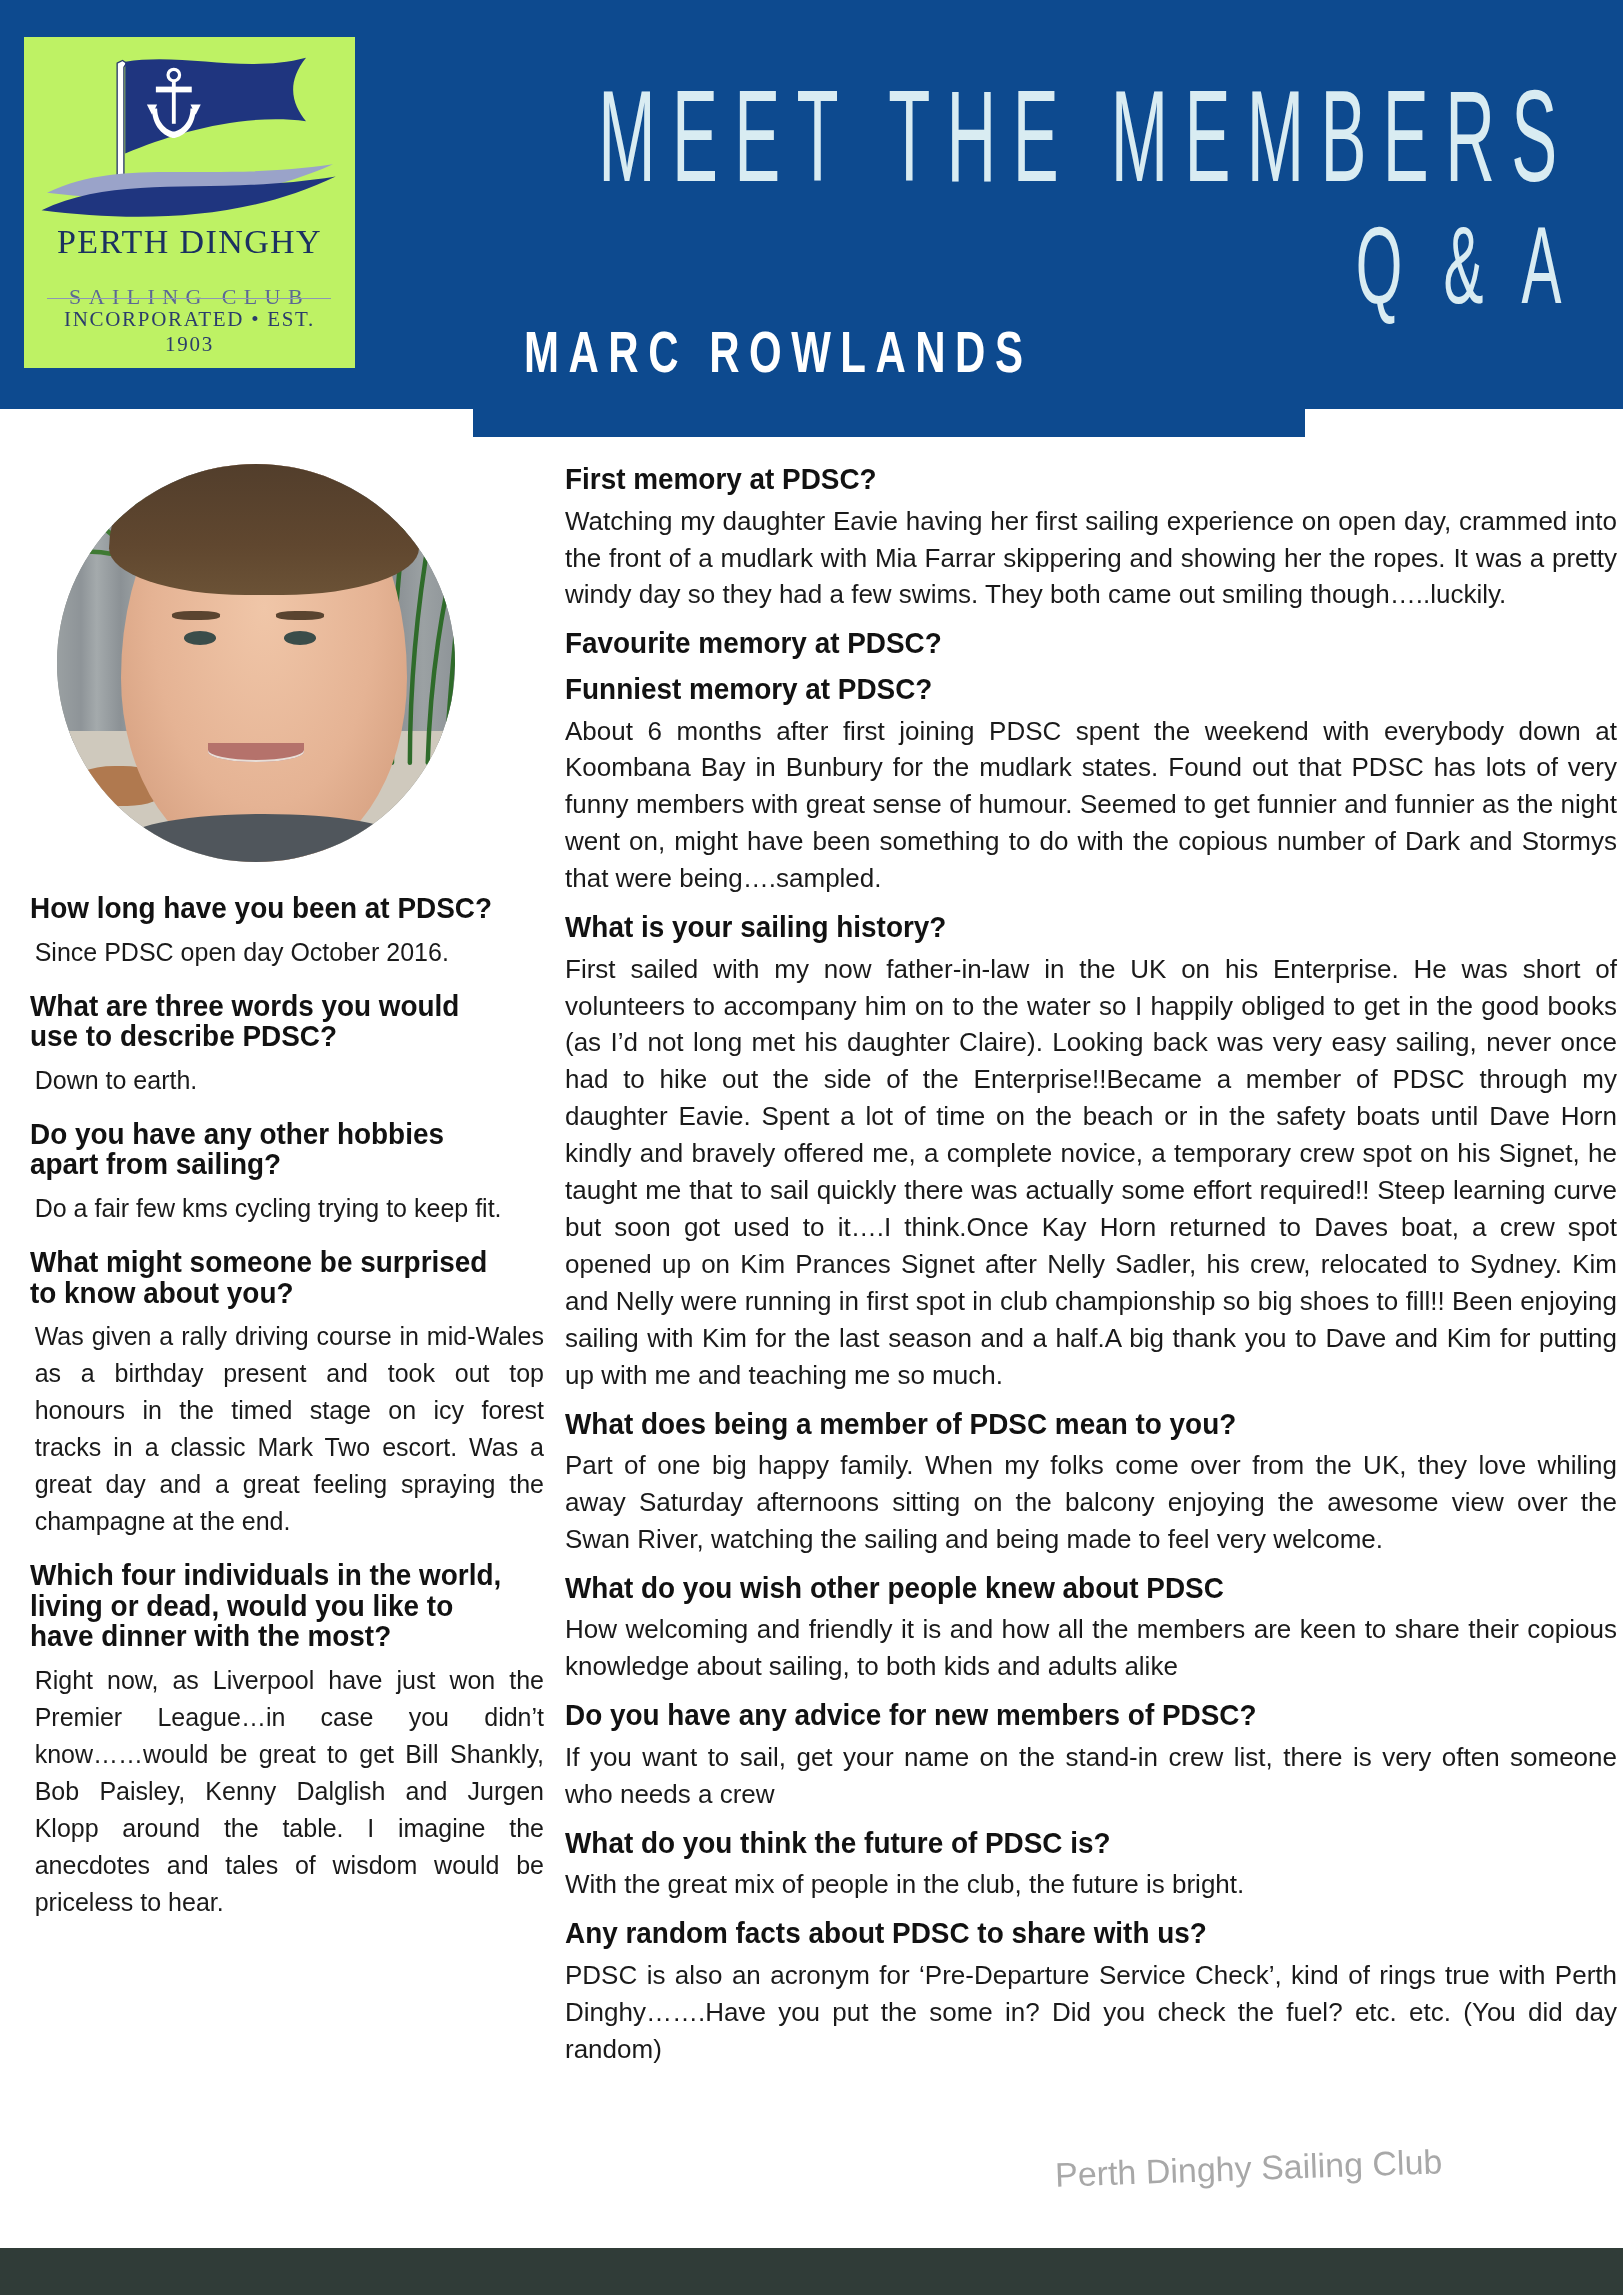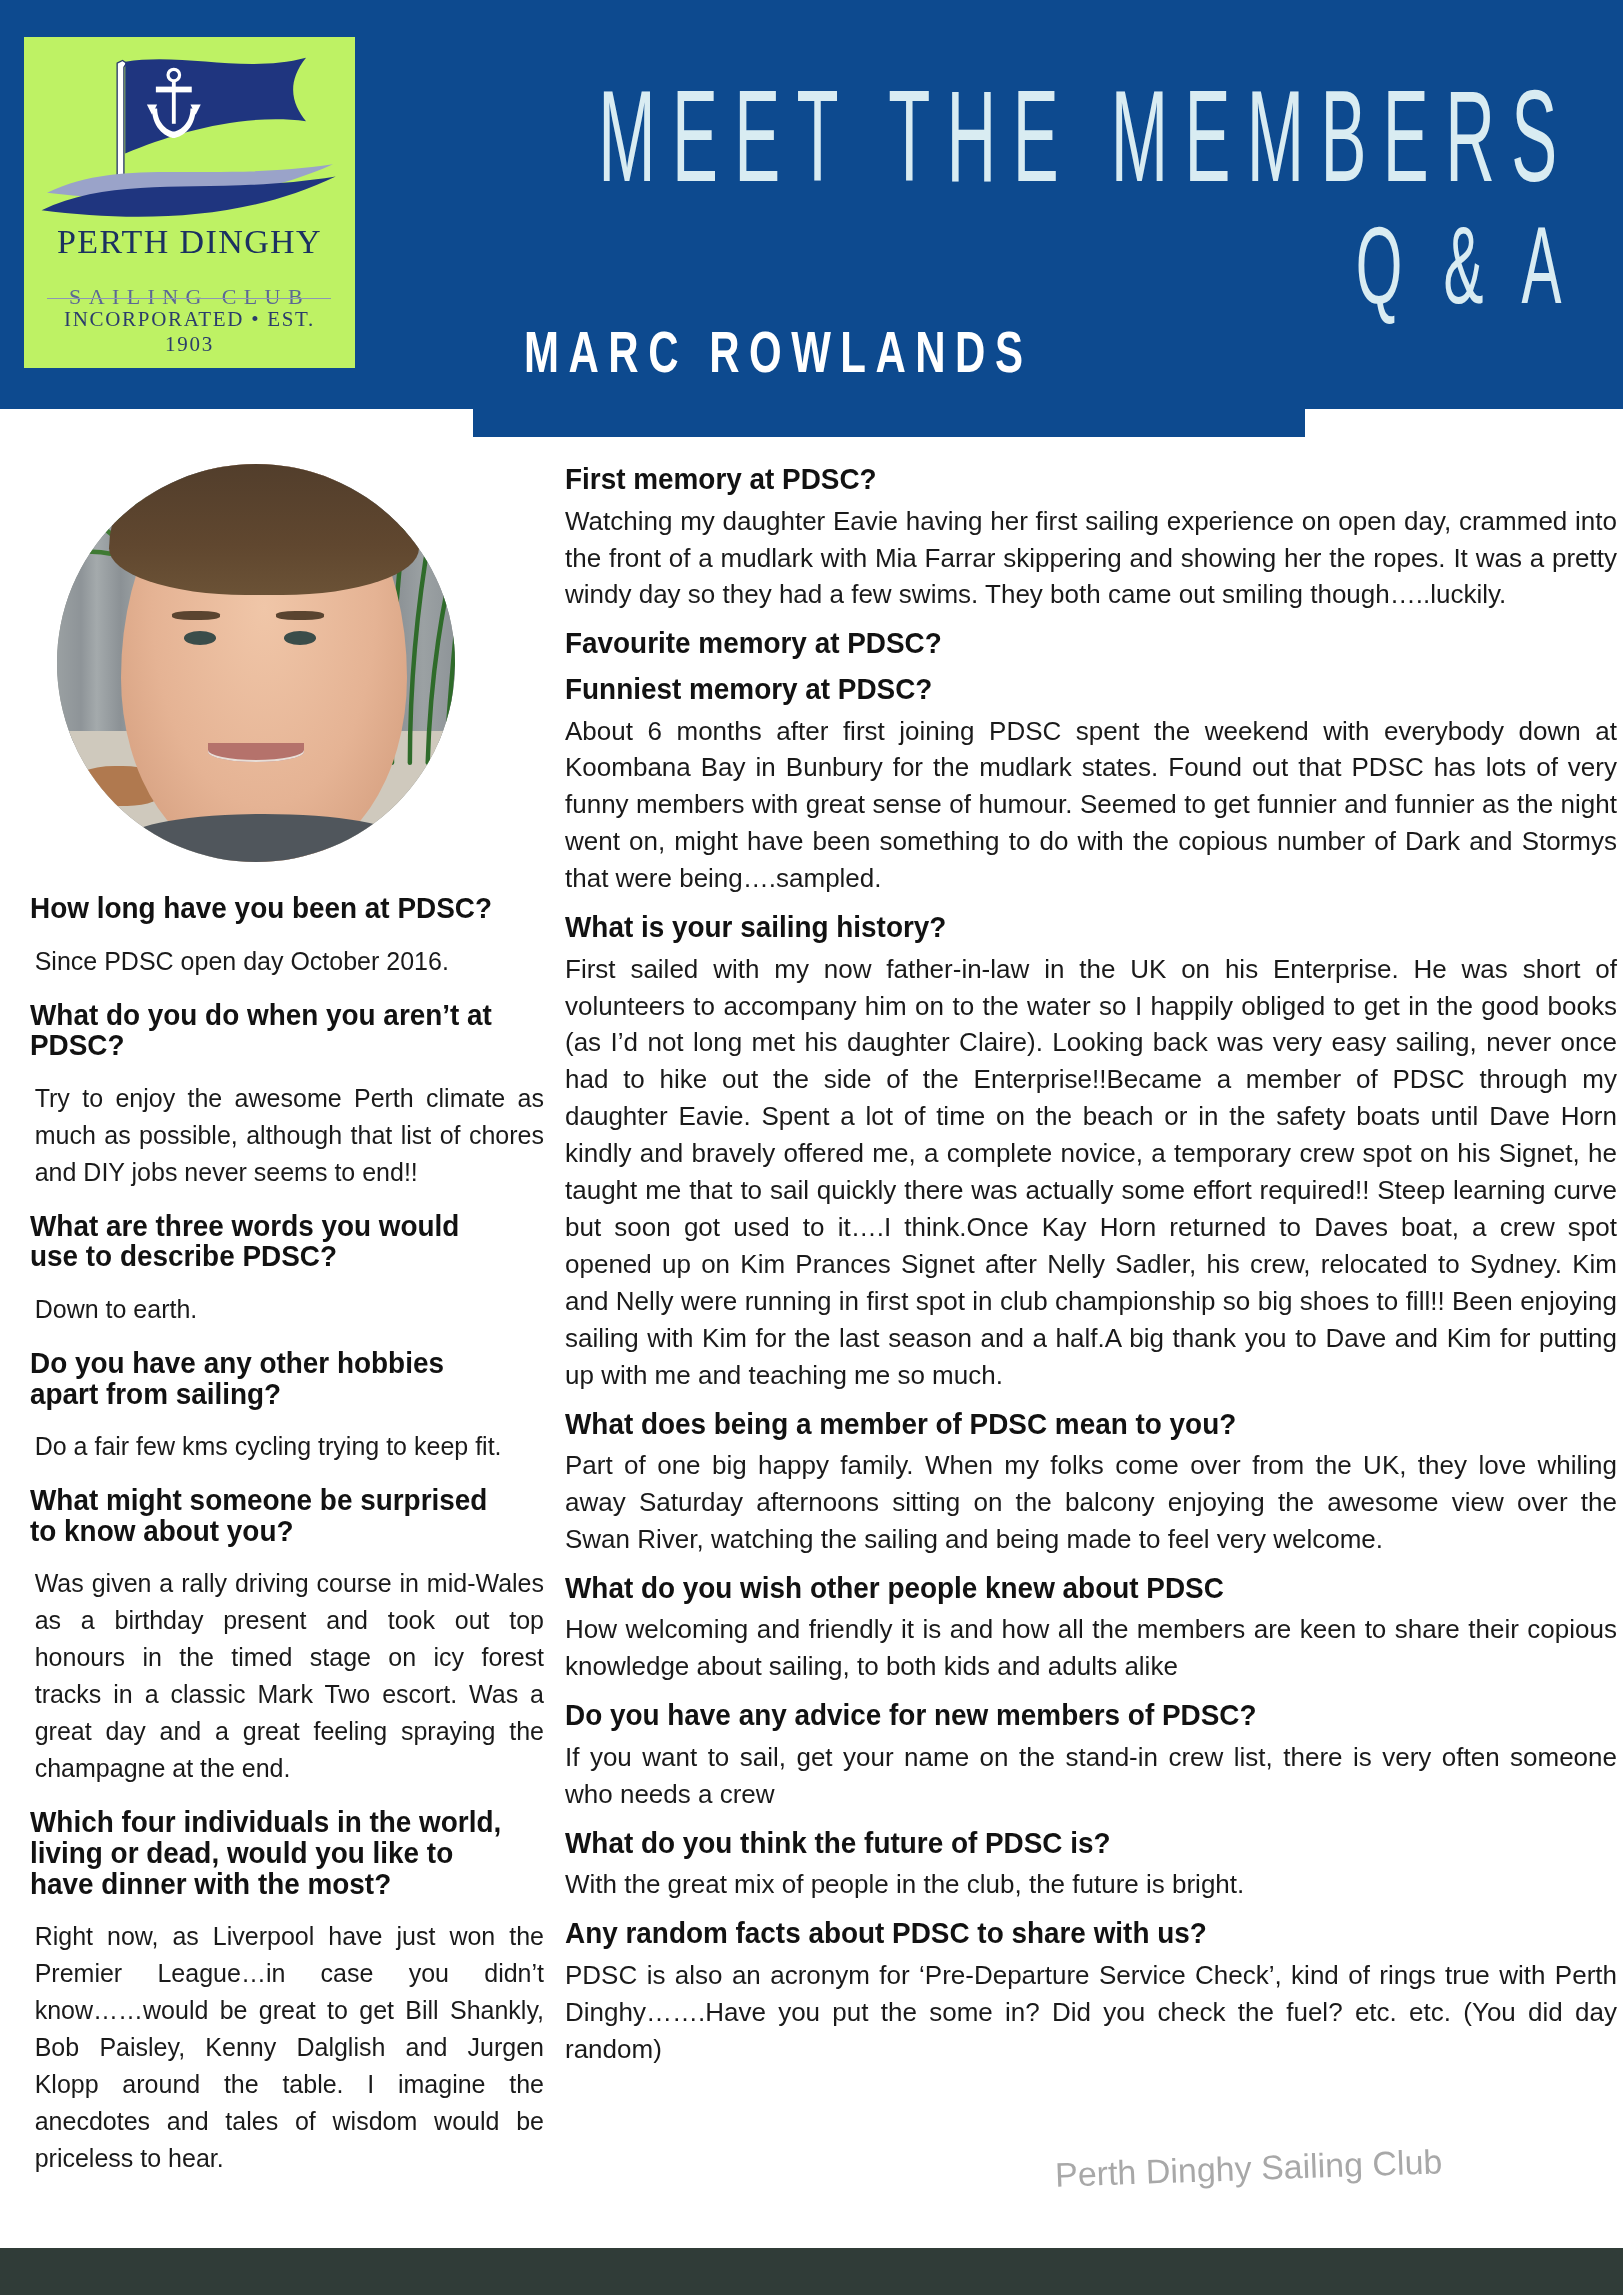--- a/index.html
+++ b/index.html
@@ -138,21 +138,21 @@
     font-weight:400;
     color:#1a1a1a;
     text-align:justify;
     margin:0;
   }
 
   
   .col-left .q{font-size:30px;}
   .col-left .a{font-size:25px;line-height:1.48;padding-left:4.7px;}
   .col-left .blk{margin-bottom:20px;}
-  .col-left .blk .a{margin-top:19px;}
+  .col-left .blk .a{margin-top:10px;}
 
   
   .col-right .q{font-size:30px;}
   .col-right .a{font-size:26px;line-height:1.42;}
   .col-right .blk{margin-bottom:15px;}
   .col-right .blk .a{margin-top:8px;}
 
   
   .watermark{
     position:absolute;left:1055px;top:2149px;
@@ -240,24 +240,20 @@
   <div class="ph-mouth"></div>
   <div class="ph-shirt"></div>
 </div>
 
 <div class="col-left">
   <div class="blk">
     <p class="q">How long have you been at PDSC?</p>
     <p class="a">Since PDSC open day October 2016.</p>
   </div>
   <div class="blk">
-    <p class="q">What do you do when you aren’t at PDSC?</p>
-    <p class="a">Try to enjoy the awesome Perth climate as much as possible, although that list of chores and DIY jobs never seems to end!!</p>
-  </div>
-  <div class="blk">
     <p class="q">What are three words you would use to describe PDSC?</p>
     <p class="a">Down to earth.</p>
   </div>
   <div class="blk">
     <p class="q">Do you have any other hobbies apart from sailing?</p>
     <p class="a">Do a fair few kms cycling trying to keep fit.</p>
   </div>
   <div class="blk">
     <p class="q">What might someone be surprised to know about you?</p>
     <p class="a">Was given a rally driving course in mid-Wales as a birthday present and took out top honours in the timed stage on icy forest tracks in a classic Mark Two escort. Was a great day and a great feeling spraying the champagne at the end.</p>

